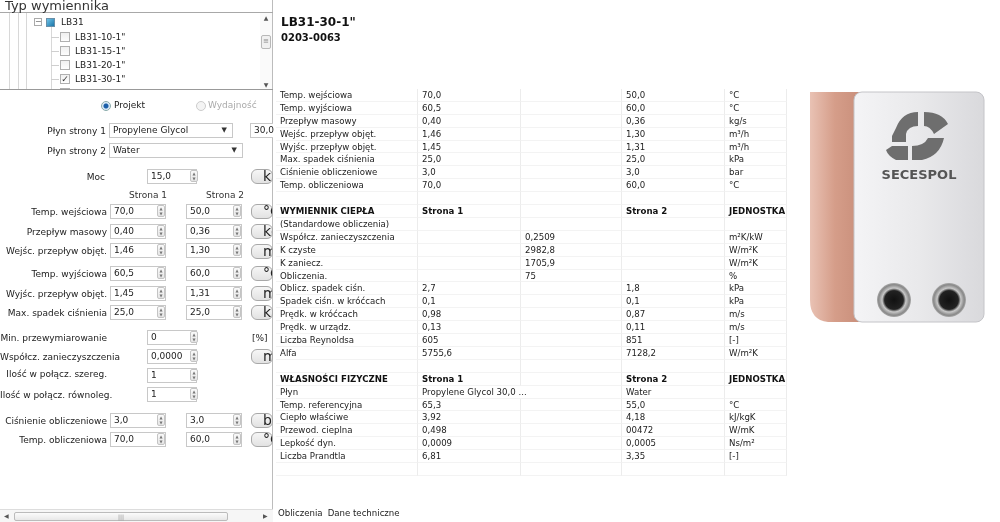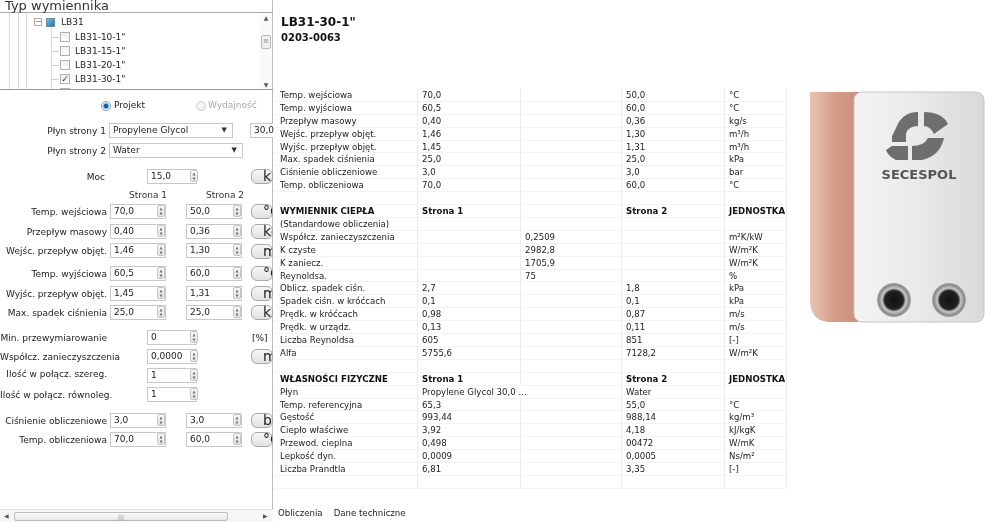--- a/index.html
+++ b/index.html
@@ -43,21 +43,21 @@
   .row { position: relative; height: 12.9px; display: flex; font-size: 8.6px; color: #222; line-height: 12.9px; white-space: nowrap; }
   .row > div { height: 100%; border-right: 1px solid #ececec; border-bottom: 1px solid #f3f3f3; padding-left: 4px; overflow: hidden; }
   .c0 { width: 142px; }
   .c1 { width: 103px; }
   .c2 { width: 101px; }
   .c3 { width: 103px; }
   .c4 { width: 62px; }
   .row.hdr { font-weight: bold; color: #111; }
   .row.blank { height: 13px; }
 
-  #tabs { position: absolute; left: 278px; top: 508px; font-size: 8.6px; color: #222; display: flex; gap: 11px; }
+  #tabs { position: absolute; left: 278px; top: 508px; font-size: 8.6px; color: #222; display: flex; gap: 5px; }
 
   
   #product { position: absolute; left: 808px; top: 90px; width: 178px; height: 236px; }
 </style>
 </head>
 <body>
 
 <div id="left">
   <div id="tree-header">Typ wymiennika</div>
 
@@ -309,21 +309,21 @@
       <div class="c4">W/m²K</div>
     </div>
   <div class="row">
       <div class="c0">K zaniecz.</div>
       <div class="c1"></div>
       <div class="c2">1705,9</div>
       <div class="c3"></div>
       <div class="c4">W/m²K</div>
     </div>
   <div class="row">
-      <div class="c0">Reynoldsa.</div>
+      <div class="c0">Obliczenia.</div>
       <div class="c1"></div>
       <div class="c2">75</div>
       <div class="c3"></div>
       <div class="c4">%</div>
     </div>
   <div class="row">
       <div class="c0">Oblicz. spadek ciśn.</div>
       <div class="c1">2,7</div>
       <div class="c2"></div>
       <div class="c3">1,8</div>
@@ -384,27 +384,20 @@
       <div class="c1" style="width:204px">Propylene Glycol 30,0 ...</div>
       <div class="c3">Water</div>
       <div class="c4"></div>
     </div>
   <div class="row">
       <div class="c0">Temp. referencyjna</div>
       <div class="c1">65,3</div>
       <div class="c2"></div>
       <div class="c3">55,0</div>
       <div class="c4">°C</div>
-    </div>
-  <div class="row">
-      <div class="c0">Gęstość</div>
-      <div class="c1">993,44</div>
-      <div class="c2"></div>
-      <div class="c3">988,14</div>
-      <div class="c4">kg/m³</div>
     </div>
   <div class="row">
       <div class="c0">Ciepło właściwe</div>
       <div class="c1">3,92</div>
       <div class="c2"></div>
       <div class="c3">4,18</div>
       <div class="c4">kJ/kgK</div>
     </div>
   <div class="row">
       <div class="c0">Przewod. cieplna</div>

